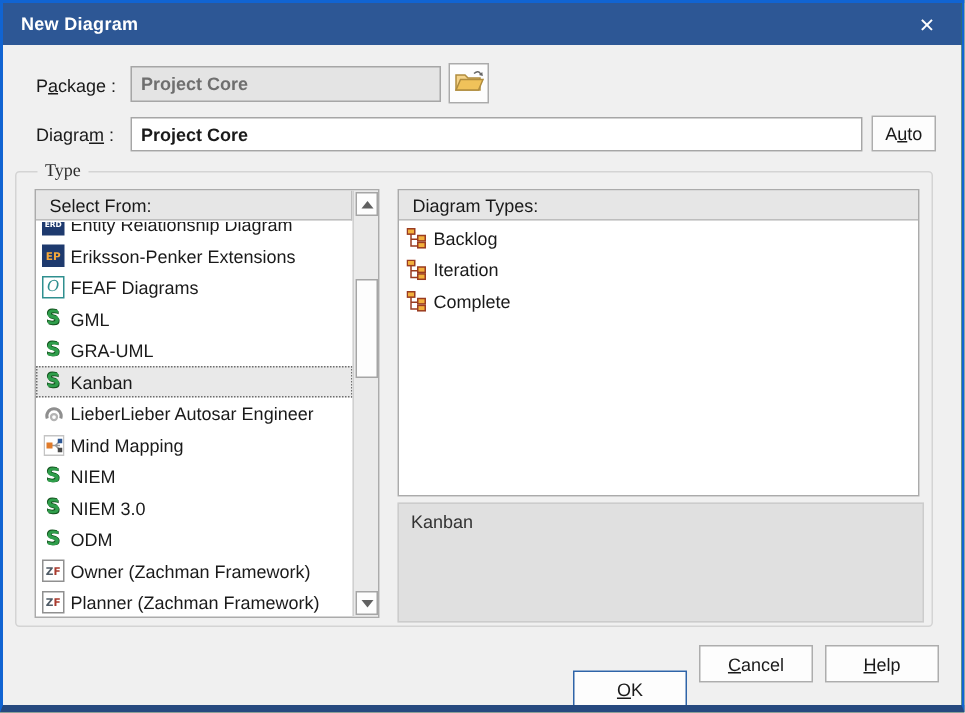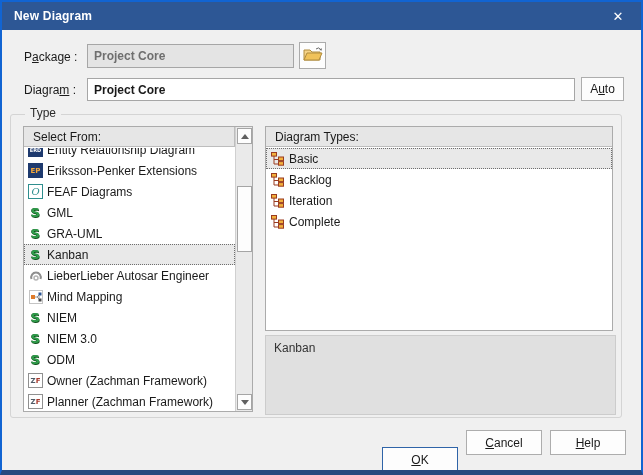--- a/index.html
+++ b/index.html
@@ -28,21 +28,21 @@
   .iconbtn{position:absolute;width:27px;height:27px;background:#fdfdfd;border:1px solid #ababab;
     display:flex;align-items:center;justify-content:center;padding:0;}
 
   .btn{position:absolute;height:25px;width:76px;background:#fdfdfd;border:1px solid #adadad;
     font-family:"Liberation Sans",sans-serif;font-size:12px;color:#1a1a1a;padding:0;}
   .btn.default{border:1px solid #2f64a8;margin-top:17px;}
 
   
   .groupbox{position:absolute;left:8px;top:84px;width:612px;height:304px;
     border:1px solid #d4d4d4;border-radius:3px;}
-  .groupbox-label{position:absolute;top:-9px;left:14px;background:#f0f0f0;padding:0 5px;color:#2b2b2b;}
+  .groupbox-label{position:absolute;top:-9px;left:14px;background:#f0f0f0;padding:0 5px;color:#2b2b2b;font-family:Liberation Serif, serif;}
 
   
   .listbox{position:absolute;background:#ffffff;border:1px solid #ababab;overflow:hidden;}
   .list-left{left:12px;top:11px;width:230px;height:286px;}
   .list-right{left:254px;top:11px;width:348px;height:205px;}
   .list-header{height:20px;background:#e6e6e6;border-bottom:1px solid #bdbdbd;
     display:flex;align-items:center;padding-left:9px;color:#1a1a1a;}
   .list-left .list-header{margin-right:17px;border-right:1px solid #bdbdbd;}
   .list-items{position:absolute;left:0;top:21px;right:0;bottom:0;overflow:hidden;}
   .list-left .list-items{right:17px;}
@@ -192,62 +192,51 @@
           <span class="sb-thumb"></span>
           <span class="sb-btn sb-down">
               <span class="tri-down"></span>
             </span>
         </div>
       </div>
 
       <div class="listbox list-right">
         <div class="list-header">Diagram Types:</div>
         <div class="list-items">
-          <div class="row selected">
+          <div class="row">
             <span class="ic" data-icon="tree">
               <svg width="14" height="14" viewBox="0 0 14 14">
                   <path d="M3 4 V12 H8 M3 7.5 H8" stroke="#9a3b20" fill="none"></path>
                   <rect x="0.5" y="0.5" width="5" height="3.6" fill="#f2b03c" stroke="#9a3b20"></rect>
                   <rect x="7.5" y="5" width="5" height="3.6" fill="#f2b03c" stroke="#9a3b20"></rect>
                   <rect x="7.5" y="9.6" width="5" height="3.6" fill="#f2b03c" stroke="#9a3b20"></rect>
                 </svg>
             </span>
-            <span class="row-label">Basic</span>
+            <span class="row-label">Backlog</span>
           </div>
           <div class="row">
             <span class="ic" data-icon="tree">
               <svg width="14" height="14" viewBox="0 0 14 14">
                   <path d="M3 4 V12 H8 M3 7.5 H8" stroke="#9a3b20" fill="none"></path>
                   <rect x="0.5" y="0.5" width="5" height="3.6" fill="#f2b03c" stroke="#9a3b20"></rect>
                   <rect x="7.5" y="5" width="5" height="3.6" fill="#f2b03c" stroke="#9a3b20"></rect>
                   <rect x="7.5" y="9.6" width="5" height="3.6" fill="#f2b03c" stroke="#9a3b20"></rect>
                 </svg>
             </span>
-            <span class="row-label">Backlog</span>
+            <span class="row-label">Iteration</span>
           </div>
           <div class="row">
             <span class="ic" data-icon="tree">
               <svg width="14" height="14" viewBox="0 0 14 14">
                   <path d="M3 4 V12 H8 M3 7.5 H8" stroke="#9a3b20" fill="none"></path>
                   <rect x="0.5" y="0.5" width="5" height="3.6" fill="#f2b03c" stroke="#9a3b20"></rect>
                   <rect x="7.5" y="5" width="5" height="3.6" fill="#f2b03c" stroke="#9a3b20"></rect>
                   <rect x="7.5" y="9.6" width="5" height="3.6" fill="#f2b03c" stroke="#9a3b20"></rect>
                 </svg>
             </span>
-            <span class="row-label">Iteration</span>
-          </div>
-          <div class="row">
-            <span class="ic" data-icon="tree">
-              <svg width="14" height="14" viewBox="0 0 14 14">
-                  <path d="M3 4 V12 H8 M3 7.5 H8" stroke="#9a3b20" fill="none"></path>
-                  <rect x="0.5" y="0.5" width="5" height="3.6" fill="#f2b03c" stroke="#9a3b20"></rect>
-                  <rect x="7.5" y="5" width="5" height="3.6" fill="#f2b03c" stroke="#9a3b20"></rect>
-                  <rect x="7.5" y="9.6" width="5" height="3.6" fill="#f2b03c" stroke="#9a3b20"></rect>
-                </svg>
-            </span>
             <span class="row-label">Complete</span>
           </div>
         </div>
       </div>
 
       <div class="descbox">Kanban</div>
     </div>
 
     <button class="btn default btn-row-y" style="left:380px;"><span></span><span class="accel">O</span><span>K</span></button>
     <button class="btn btn-row-y" style="left:464px;"><span></span><span class="accel">C</span><span>ancel</span></button>

